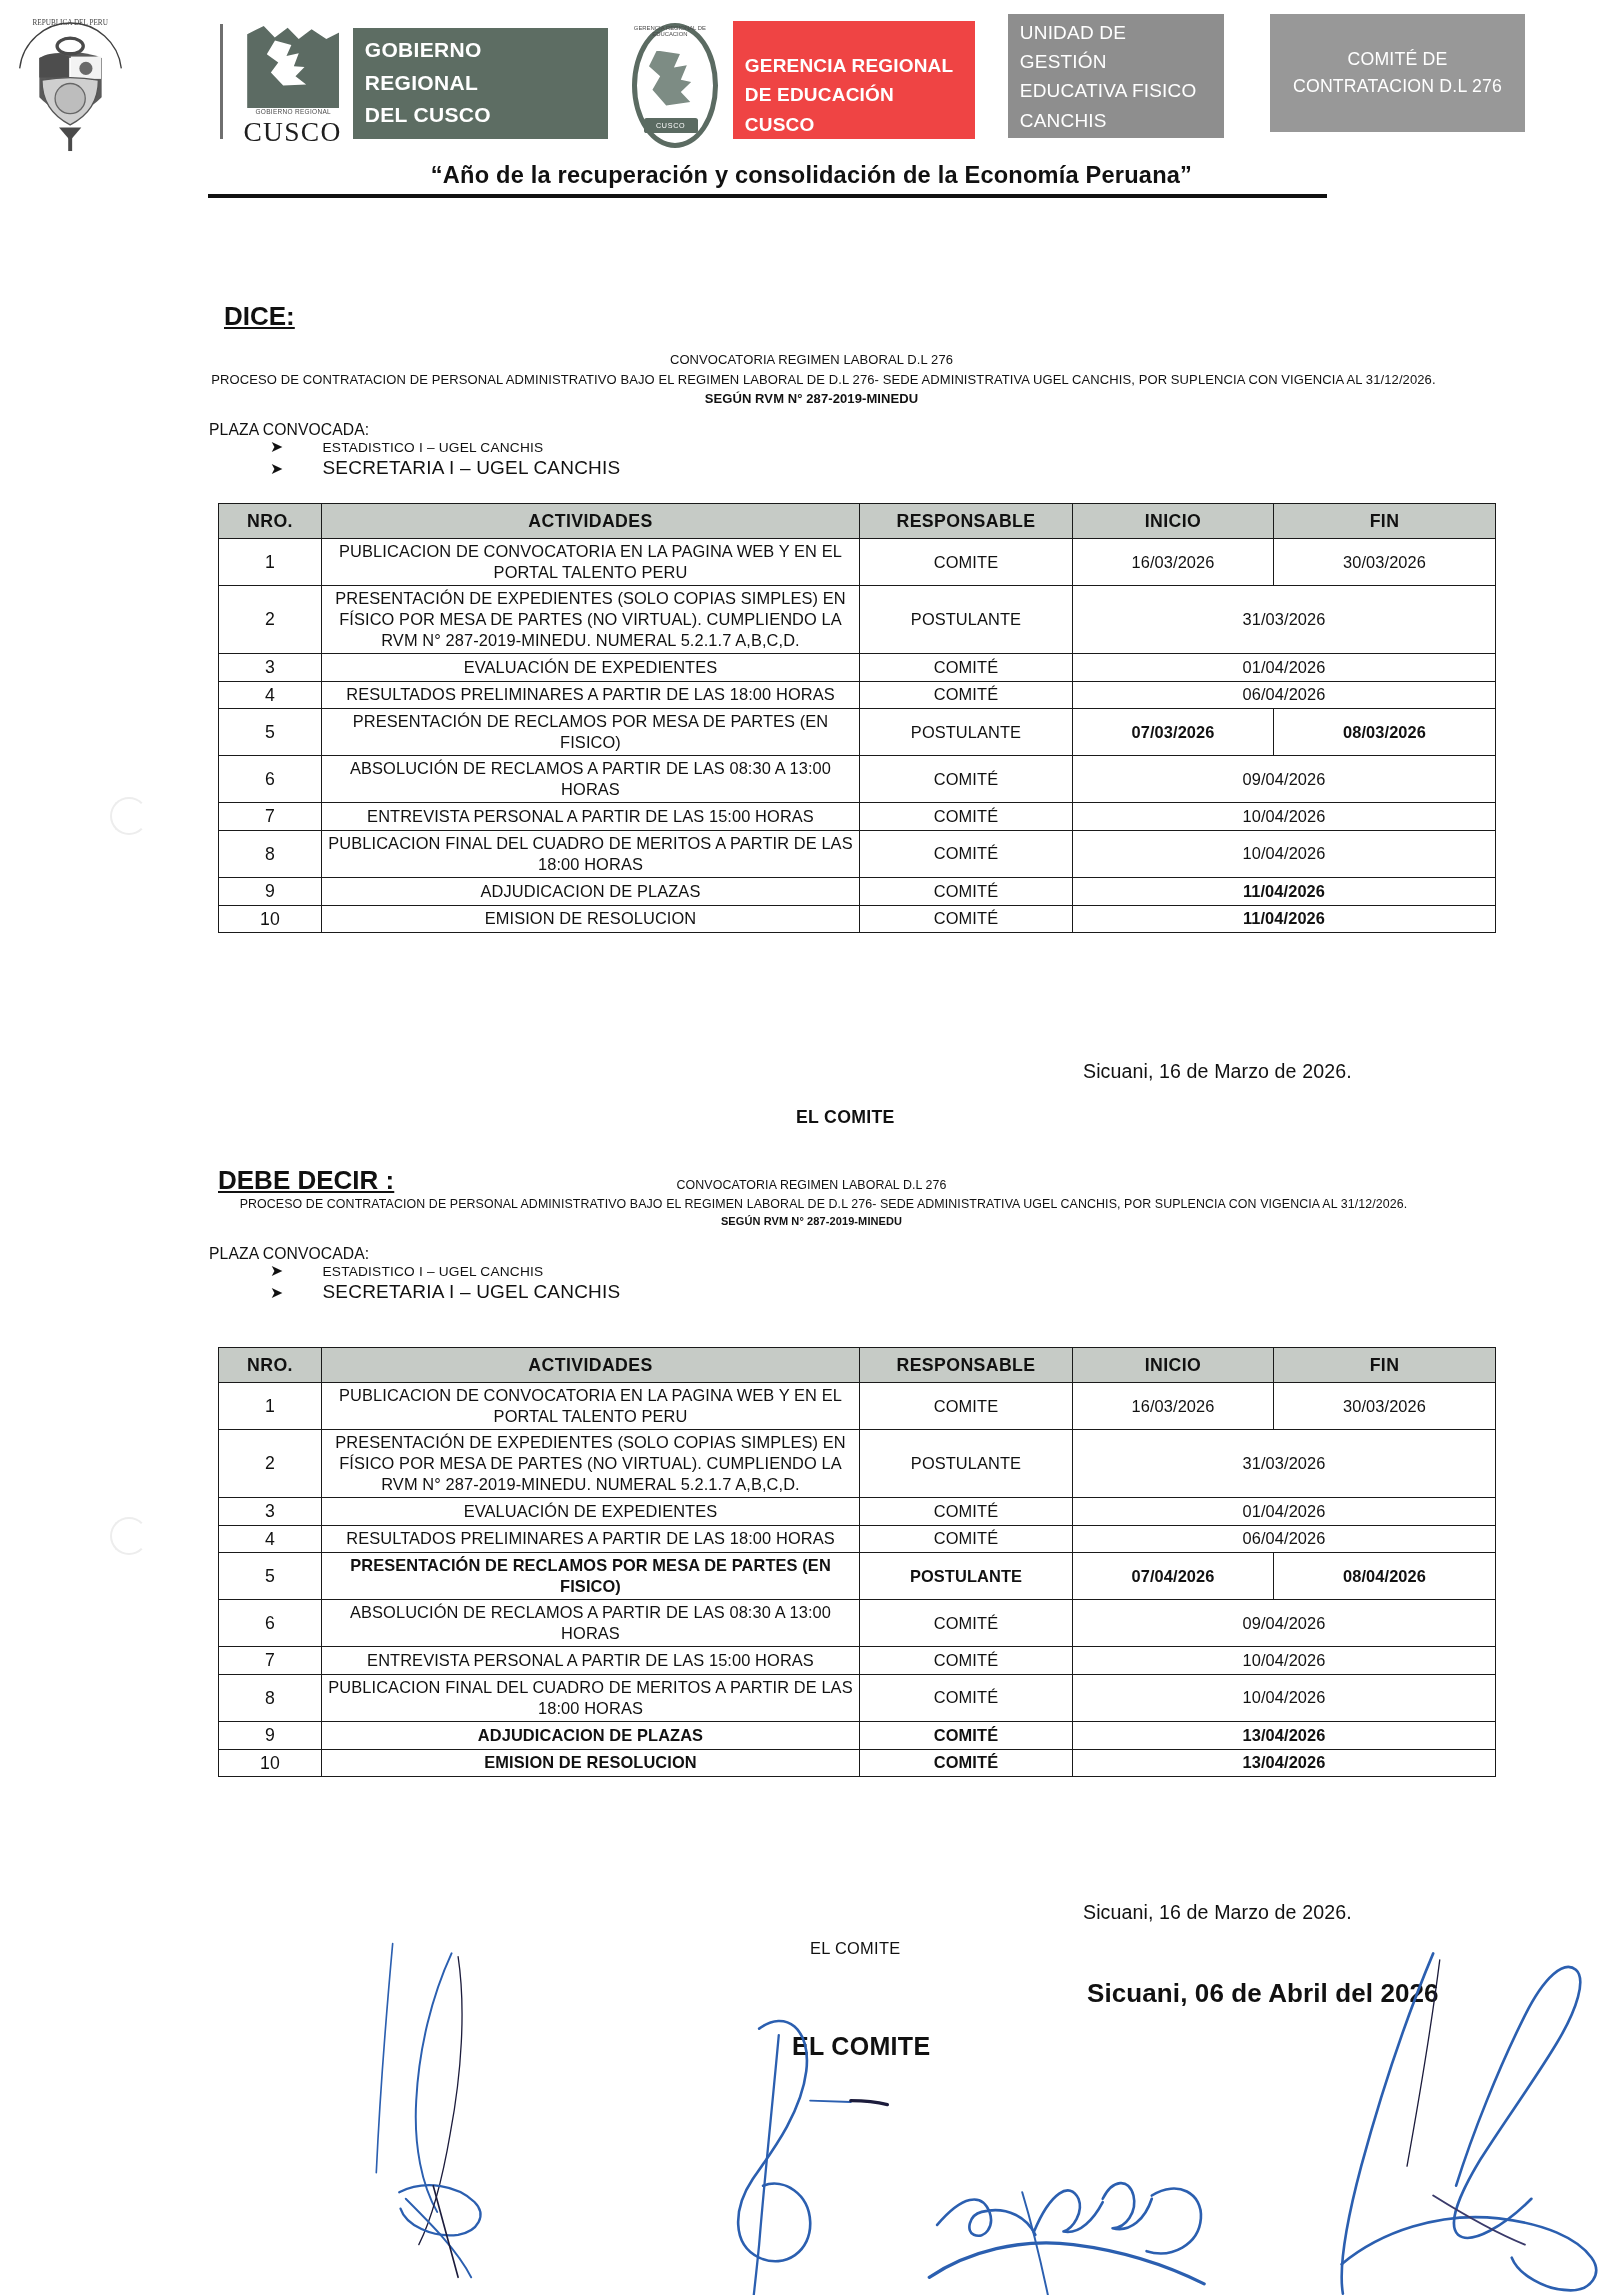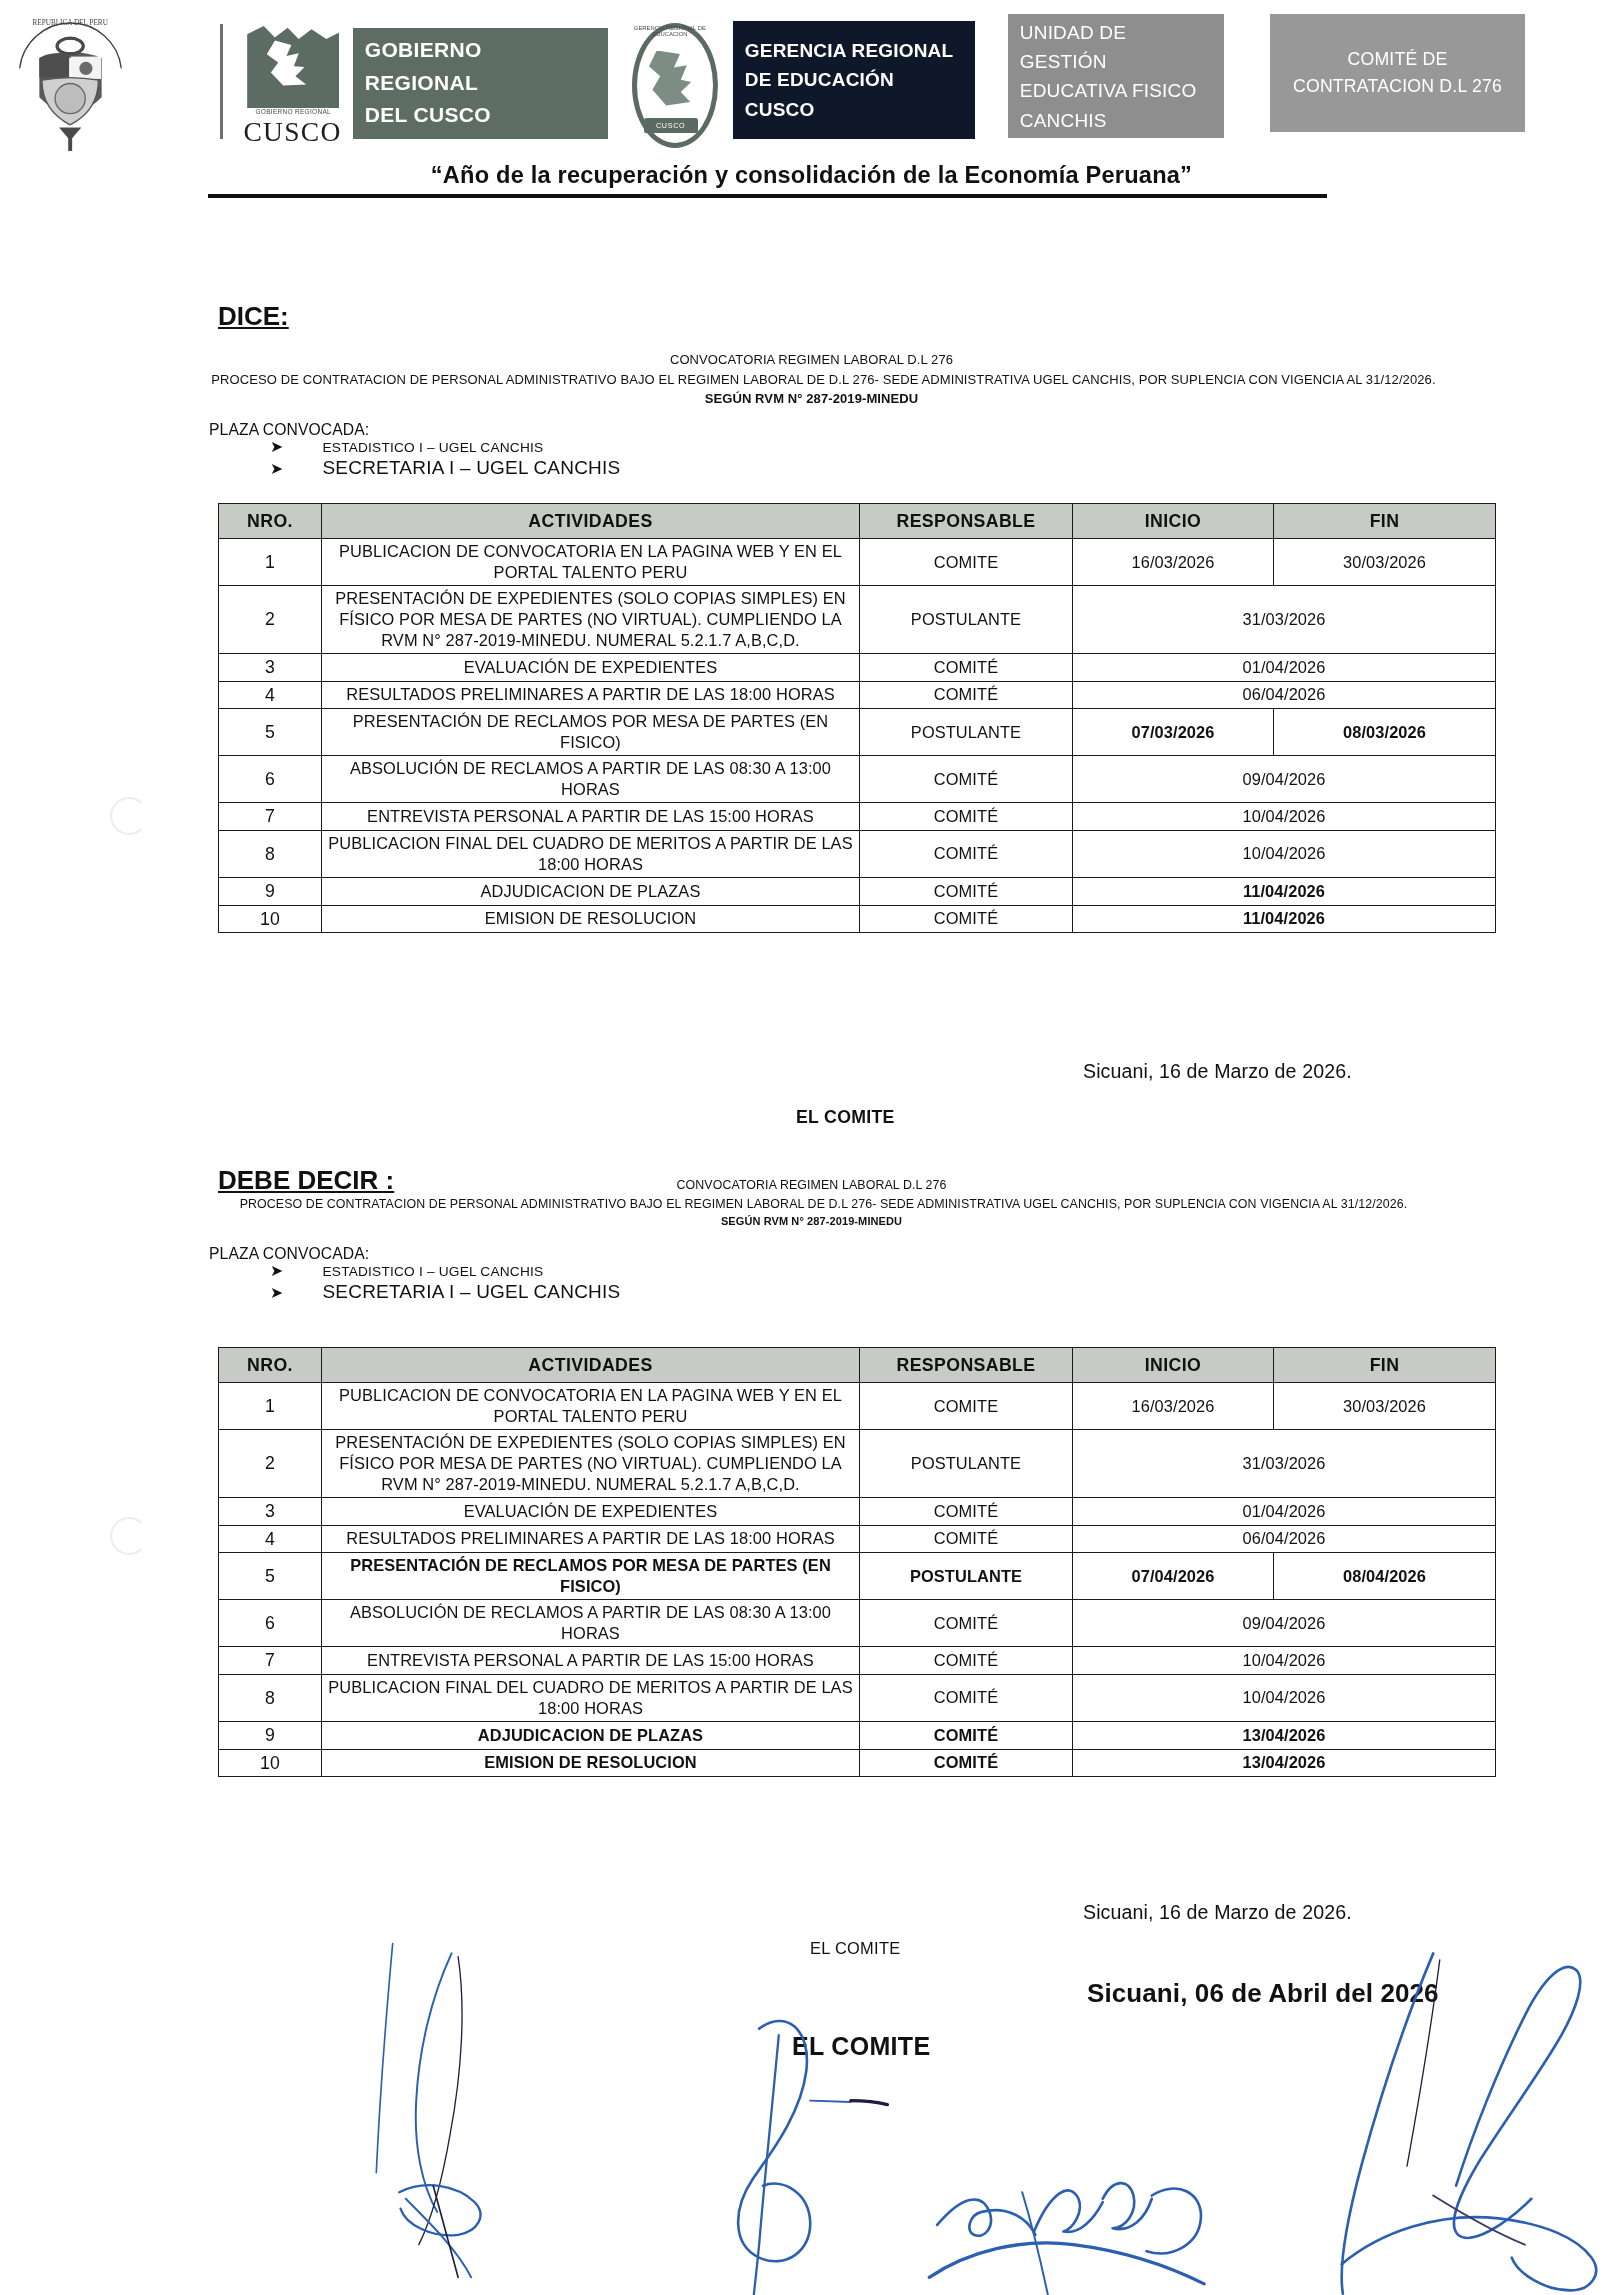--- a/index.html
+++ b/index.html
@@ -30,35 +30,35 @@
   .hbox1{left:353px;top:27.5px;width:255px;height:111px;background:#5d6d63;}
   .hbox1 .ht{font-size:21px;font-weight:bold;letter-spacing:0.3px;}
   .greclogo{position:absolute;left:628px;top:19.6px;width:85px;height:124px;}
   .greclogo .ring{position:absolute;left:3.9px;top:3.9px;width:76px;height:115px;border:5.9px solid #5b6b62;border-radius:50%/50%;}
   .greclogo .ringtxt{position:absolute;left:3.9px;top:5.2px;width:76px;text-align:center;font-size:5.9px;color:#4a4a4a;}
   .greclogo .inner{position:absolute;left:21px;top:31px;width:43px;height:56px;background:#7d8c84;
      clip-path:polygon(18% 0%,72% 6%,58% 30%,88% 26%,74% 52%,98% 56%,74% 74%,96% 92%,40% 98%,8% 70%,26% 46%,0% 28%);}
   .greclogo .base{position:absolute;left:15.7px;top:98px;width:54px;height:15.7px;background:#5b6b62;border-radius:2.6px;
      display:flex;align-items:center;justify-content:center;font-size:7.2px;color:#fff;letter-spacing:0.7px;}
 
-  .hbox2{left:733px;top:21px;width:242px;height:118px;background:#0f172a;}
+  .hbox2{left:733px;top:21px;width:242px;height:118px;background:#ef4444;align-items:flex-end;}
   .hbox2 .ht{font-size:19px;font-weight:bold;letter-spacing:0.2px;color:#ffffff;}
   .hbox3{left:1008px;top:14.4px;width:216px;height:124px;background:#8e8e8e;}
   .hbox3 .ht{font-size:19px;letter-spacing:0.2px;color:#ffffff;}
   .hbox4{left:1270px;top:14.4px;width:255px;height:118px;background:#989898;text-align:center;}
   .hbox4 .ht{font-size:17.7px;letter-spacing:0.2px;color:#ffffff;width:100%;text-align:center;}
 
   .motto{position:absolute;left:0;top:162px;width:1623px;text-align:center;
      font-size:23.6px;font-weight:bold;letter-spacing:0.2px;}
   .hrule{position:absolute;left:208px;top:194px;width:1119px;height:3.9px;background:#111;}
 
   
   .doctitle{position:absolute;left:0;top:241px;width:1623px;text-align:center;
      font-size:27.5px;font-weight:bold;text-decoration:underline;letter-spacing:0.7px;}
-  .sec-dice{position:absolute;left:218px;top:301px;font-size:26px;font-weight:bold;text-decoration:underline;}
+  .sec-dice{position:absolute;left:224px;top:301px;font-size:26px;font-weight:bold;text-decoration:underline;}
   .sec-debe{position:absolute;left:218px;top:1165px;font-size:26px;font-weight:bold;text-decoration:underline;}
 
   .conv{position:absolute;width:1623px;left:0;text-align:center;}
   .conv .l1{font-size:13px;letter-spacing:0.1px;}
   .conv .l2{font-size:13px;letter-spacing:0.1px;margin-top:5.2px;padding-left:24px;}
   .conv .l3{font-size:13px;font-weight:bold;letter-spacing:0.1px;margin-top:3.9px;}
   .conv.small .l1,.conv.small .l2{font-size:12.4px;}
   .conv.small .l3{font-size:11px;}
 
   .plaza{position:absolute;font-size:15.7px;letter-spacing:0.1px;}

